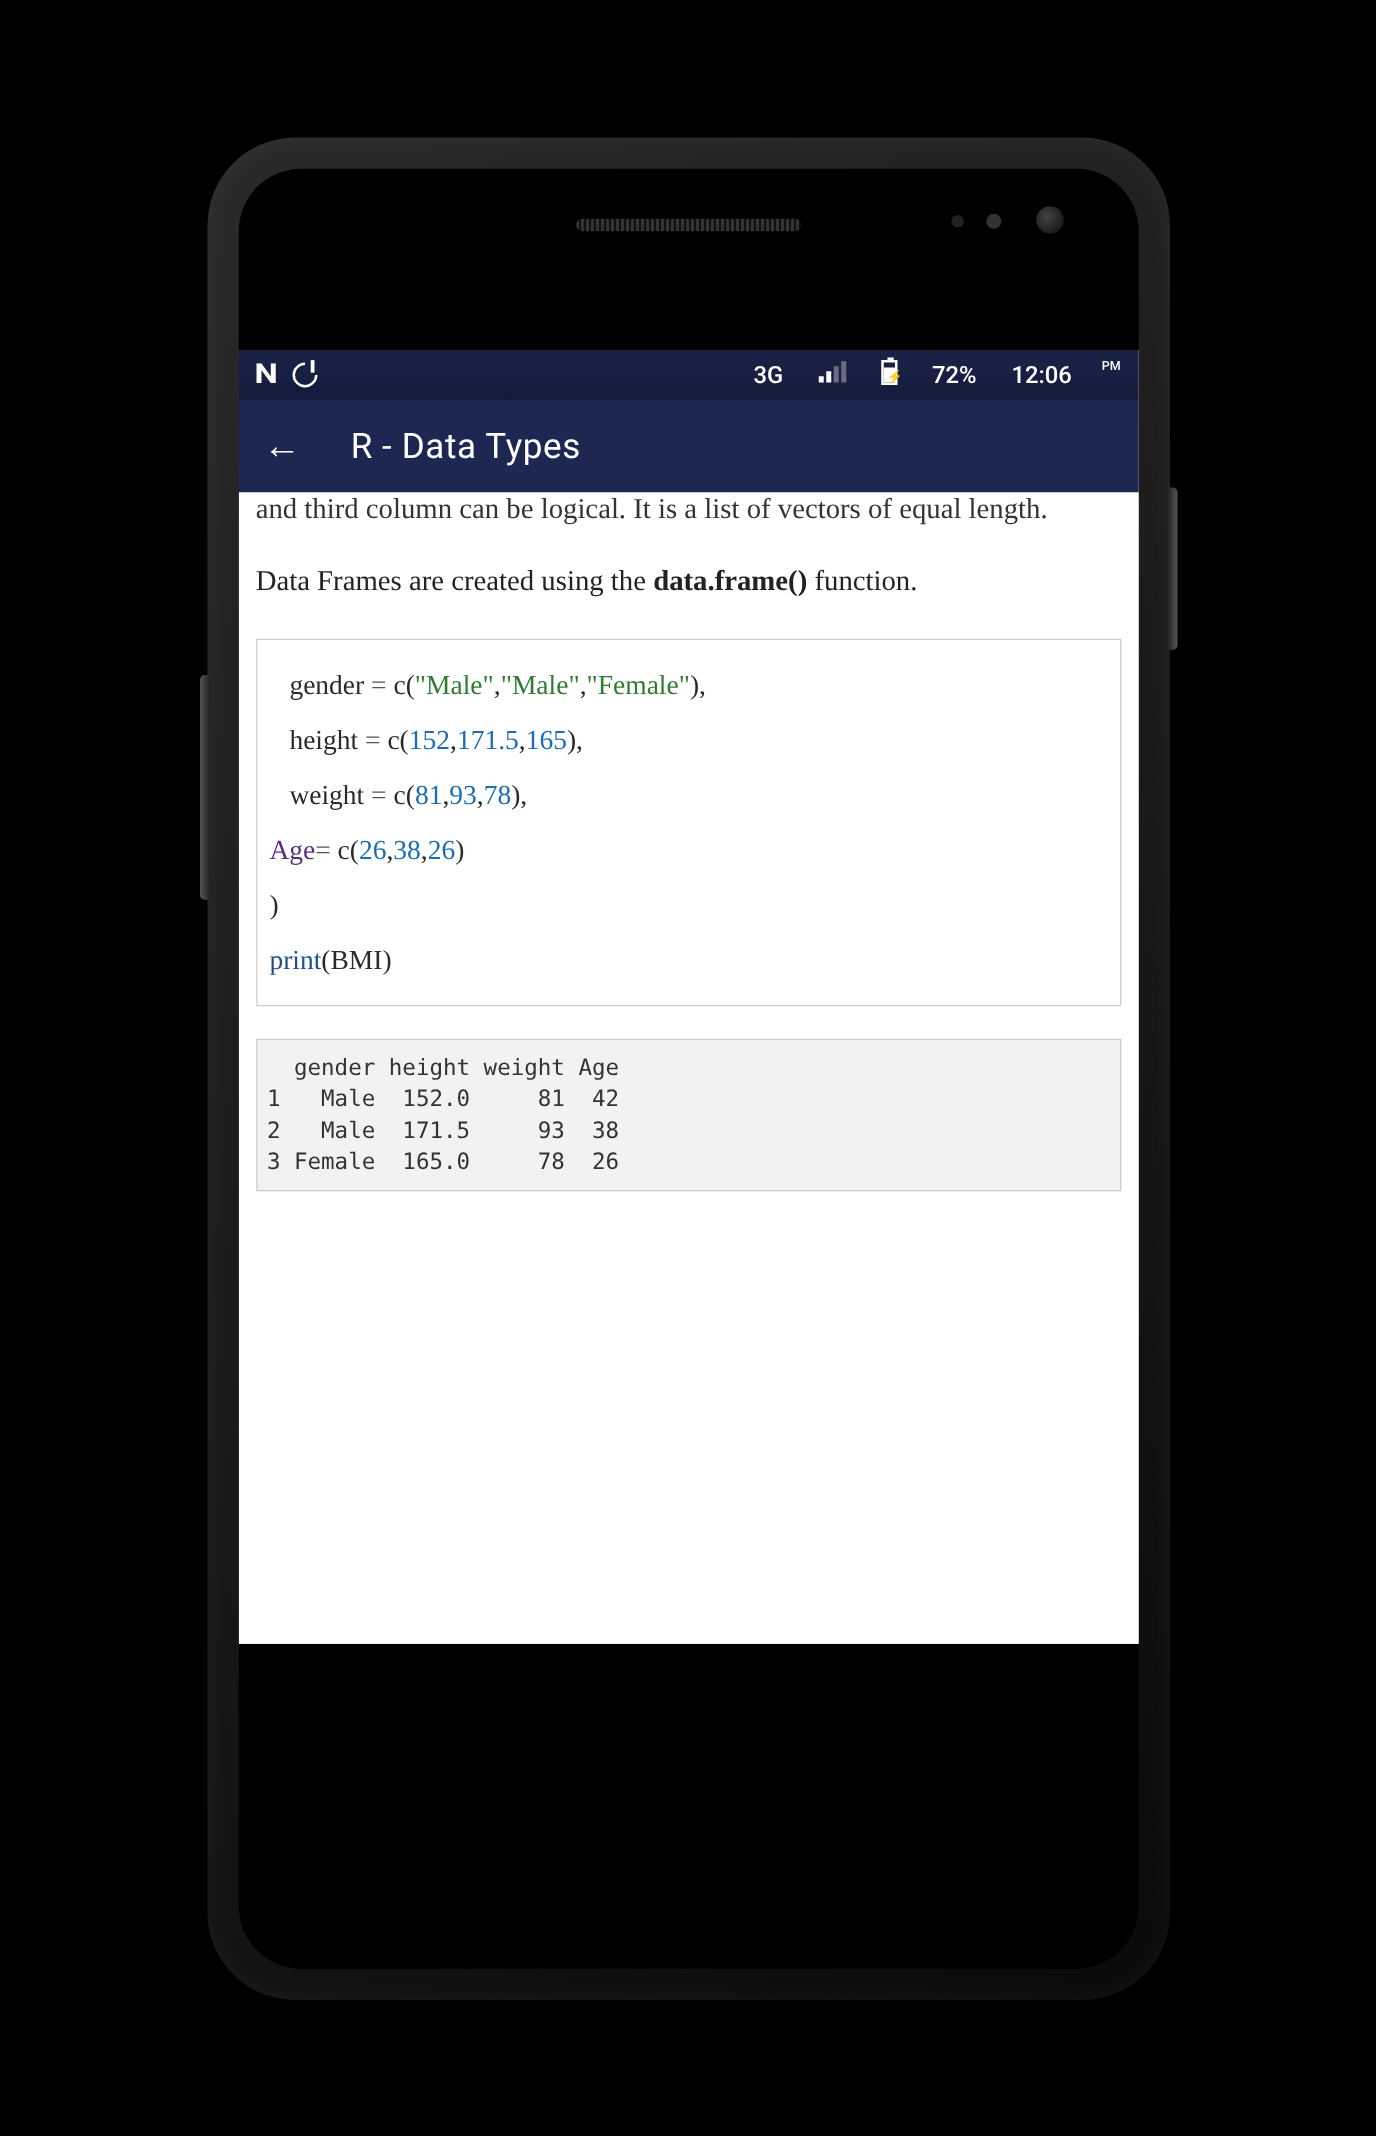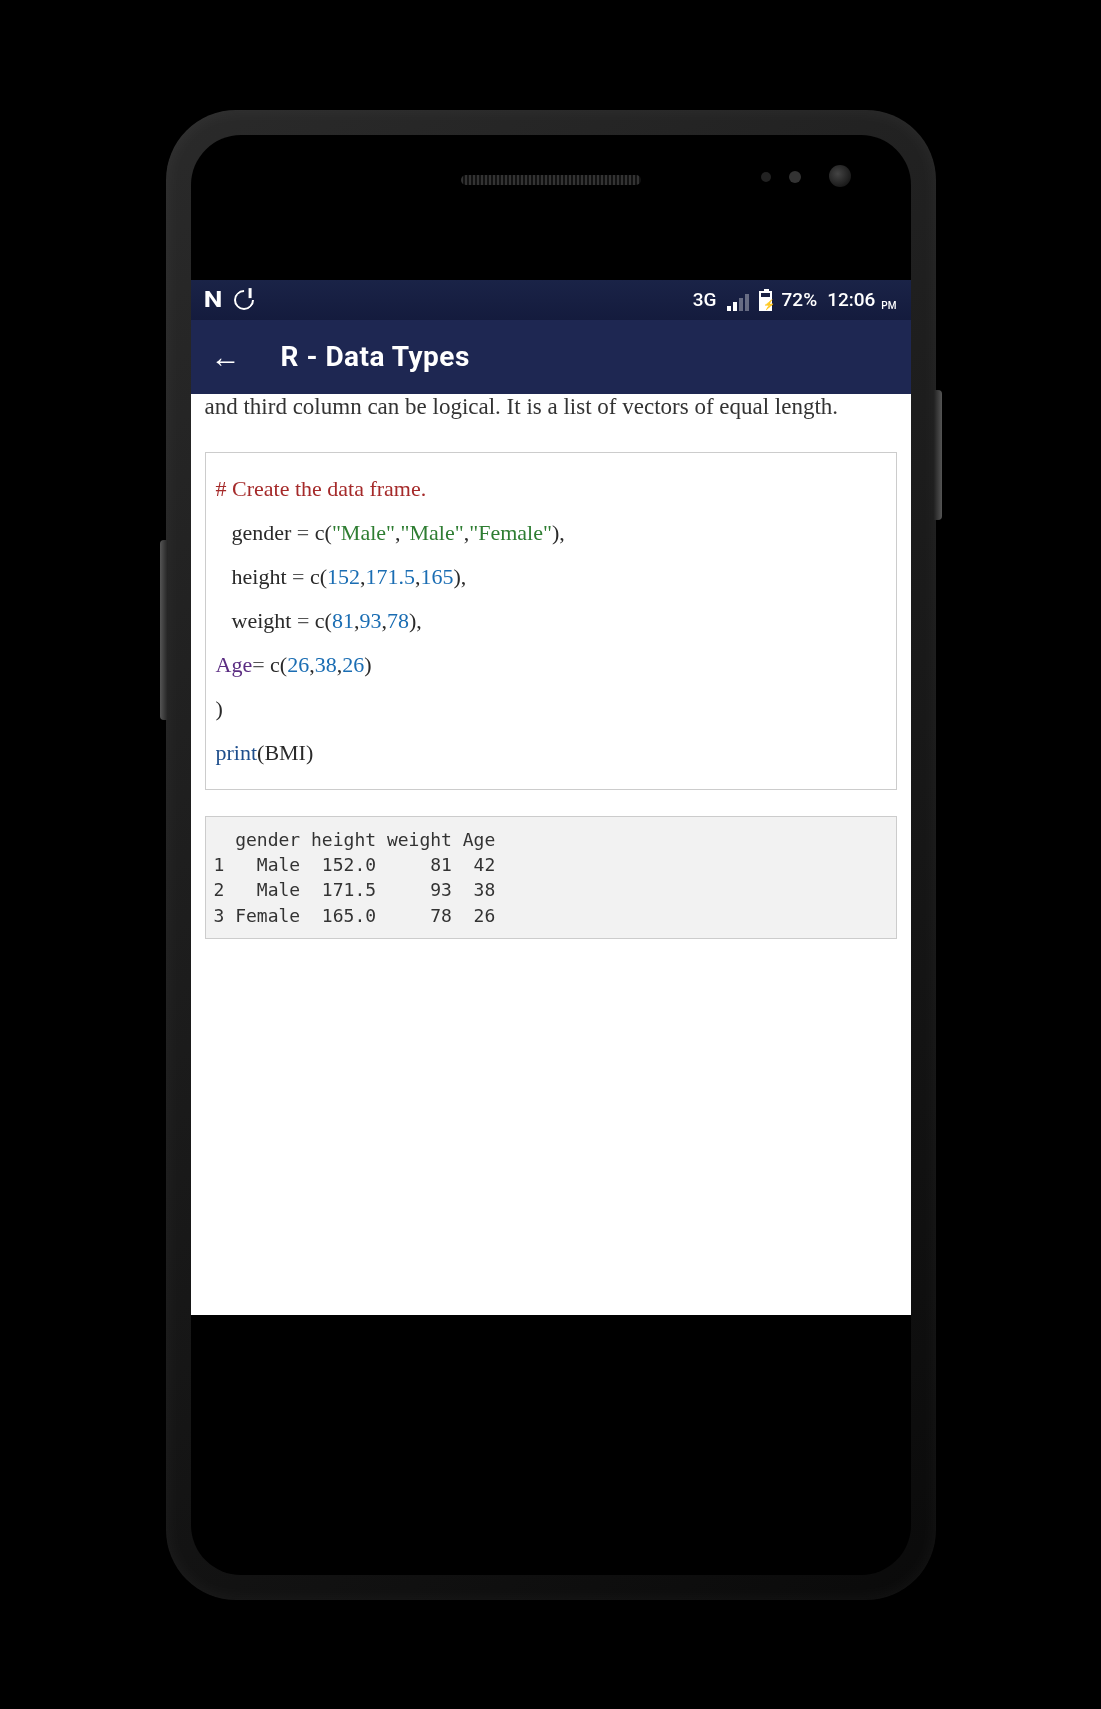--- a/index.html
+++ b/index.html
@@ -91,21 +91,21 @@
   background: linear-gradient(180deg, #1a2347, #141b3d);
   display: flex;
   align-items: center;
   justify-content: space-between;
   padding: 0 14px;
   color: #fff;
   font-family: Roboto, Arial, sans-serif;
   font-size: 19px;
 }
 .status-left { display: flex; align-items: center; gap: 16px; }
-.status-right { display: flex; align-items: flex-end; gap: 10px; font-weight: 500; }
+.status-right { display: flex; align-items: flex-start; gap: 28px; font-weight: 500; }
 .n-icon { font-weight: bold; font-size: 22px; transform: scaleX(1.2); letter-spacing: -2px; }
 .power-icon { width: 20px; height: 20px; border: 2.5px solid #fff; border-radius: 50%; position: relative; border-top-color: transparent; transform: rotate(45deg); }
 .power-icon::after { content: ''; position: absolute; top: -6px; left: 6px; width: 2.5px; height: 10px; background: #fff; transform: rotate(-45deg); }
 .signal-bars { display: flex; align-items: flex-end; gap: 2px; height: 18px; }
 .signal-bars span { width: 4px; background: #fff; }
 .signal-bars span:nth-child(1){height:5px}
 .signal-bars span:nth-child(2){height:9px}
 .signal-bars span:nth-child(3){height:13px;opacity:.35}
 .signal-bars span:nth-child(4){height:17px;opacity:.35}
 .battery-icon { width: 13px; height: 20px; border: 2px solid #fff; position: relative; display: flex; align-items: flex-end; }
@@ -117,21 +117,21 @@
   height: 74px;
   background: #1e2752;
   display: flex;
   align-items: center;
   padding: 0 20px;
   gap: 40px;
   color: #fff;
   font-family: Roboto, Arial, sans-serif;
 }
 .back-arrow { font-size: 30px; cursor: pointer; }
-.app-title { font-size: 28px; font-weight: 700; letter-spacing: 0.5px; }
+.app-title { font-size: 28px; font-weight: 400; letter-spacing: 0.5px; }
 .content {
   flex: 1;
   background: #fff;
   overflow: hidden;
   padding: 0 14px;
   color: #222;
   font-size: 23px;
   line-height: 1.5;
 }
 .cut-text { margin-top: -4px; color: #333; font-family: Georgia, serif; text-align: justify; }
@@ -207,23 +207,25 @@
       </div>
 
       <div class="app-bar">
         <span class="back-arrow">←</span>
         <span class="app-title">R - Data Types</span>
       </div>
 
       <div class="content">
         <div class="cut-text">and third column can be logical. It is a list of vectors of equal length.</div>
 
+        <div class="para">
+          <span>Data Frames are created using the </span><span class="bold">data.frame()</span><span> function.</span>
+        </div>
 
         <div class="code-box">
-          <div><span class="c-comment"># Create the data frame.</span></div>
           <div><span class="indent">
             <span>gender </span><span class="c-op">=</span><span> c(</span><span class="c-str">"Male"</span><span>,</span><span class="c-str">"Male"</span><span>,</span><span class="c-str">"Female"</span><span>),</span>
           </span></div>
           <div><span class="indent">
             <span>height </span><span class="c-op">=</span><span> c(</span><span class="c-num">152</span><span>,</span><span class="c-num">171.5</span><span>,</span><span class="c-num">165</span><span>),</span>
           </span></div>
           <div><span class="indent">
             <span>weight </span><span class="c-op">=</span><span> c(</span><span class="c-num">81</span><span>,</span><span class="c-num">93</span><span>,</span><span class="c-num">78</span><span>),</span>
           </span></div>
           <div>

